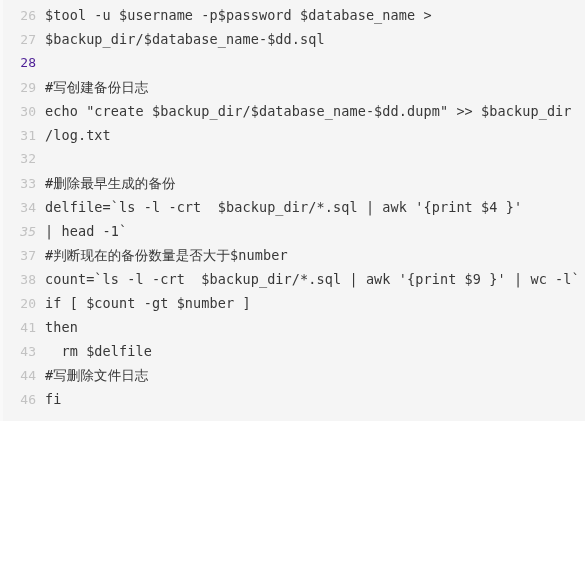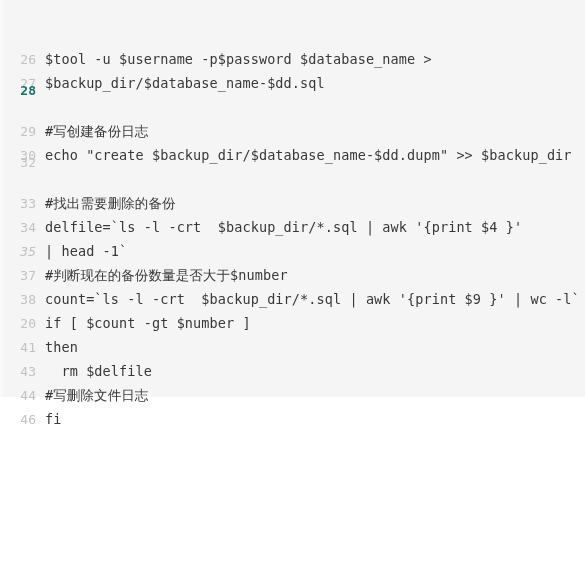--- a/index.html
+++ b/index.html
@@ -45,36 +45,36 @@
   }
 
   .line-code {
     flex: 1 1 auto;
     color: #383838;
     font-size: 13.5px;
     letter-spacing: 0.1px;
     font-family: "DejaVu Sans Mono", "Liberation Mono", monospace;
     white-space: pre;
     overflow: hidden;
-    margin-top: 44px;
   }
 
   .blank .line-code { color: transparent; }
 </style>
 </head>
 <body>
 
 <div id="code-block" style="background: rgb(245, 245, 245);">
     <div class="code-line"><span class="line-no" style="color: rgb(194, 194, 194);">26</span><span class="line-code" style="color: rgb(56, 56, 56);">$tool -u $username -p$password $database_name &gt;</span></div>
     <div class="code-line"><span class="line-no" style="color: rgb(194, 194, 194);">27</span><span class="line-code" style="color: rgb(56, 56, 56);">$backup_dir/$database_name-$dd.sql</span></div>
-    <div class="code-line blank"><span class="line-no" style="color: #0f766e; font-weight: bold;">28</span><span class="line-code" style="color: rgb(56, 56, 56);"></span></div>
+    <div class="code-line blank"><span class="line-no" style="color: #4c1d95;">28</span><span class="line-code" style="color: rgb(56, 56, 56);"></span></div>
     <div class="code-line"><span class="line-no" style="color: rgb(194, 194, 194);">29</span><span class="line-code" style="color: rgb(56, 56, 56);">#写创建备份日志</span></div>
     <div class="code-line"><span class="line-no" style="color: rgb(194, 194, 194);">30</span><span class="line-code" style="color: rgb(56, 56, 56);">echo "create $backup_dir/$database_name-$dd.dupm" &gt;&gt; $backup_dir</span></div>
+    <div class="code-line"><span class="line-no" style="color: rgb(194, 194, 194);">31</span><span class="line-code" style="color: rgb(56, 56, 56);">/log.txt</span></div>
     <div class="code-line blank"><span class="line-no" style="color: rgb(194, 194, 194);">32</span><span class="line-code" style="color: rgb(56, 56, 56);"></span></div>
-    <div class="code-line"><span class="line-no" style="color: rgb(194, 194, 194);">33</span><span class="line-code" style="color: rgb(56, 56, 56);">#找出需要删除的备份</span></div>
+    <div class="code-line"><span class="line-no" style="color: rgb(194, 194, 194);">33</span><span class="line-code" style="color: rgb(56, 56, 56);">#删除最早生成的备份</span></div>
     <div class="code-line"><span class="line-no" style="color: rgb(194, 194, 194);">34</span><span class="line-code" style="color: rgb(56, 56, 56);">delfile=`ls -l -crt  $backup_dir/*.sql | awk '{print $4 }'</span></div>
     <div class="code-line"><span class="line-no" style="color: rgb(194, 194, 194); font-style: italic;">35</span><span class="line-code" style="color: rgb(56, 56, 56);">| head -1`</span></div>
     <div class="code-line"><span class="line-no" style="color: rgb(194, 194, 194);">37</span><span class="line-code" style="color: rgb(56, 56, 56);">#判断现在的备份数量是否大于$number</span></div>
     <div class="code-line"><span class="line-no" style="color: rgb(194, 194, 194);">38</span><span class="line-code" style="color: rgb(56, 56, 56);">count=`ls -l -crt  $backup_dir/*.sql | awk '{print $9 }' | wc -l`</span></div>
     <div class="code-line"><span class="line-no" style="color: rgb(194, 194, 194);">20</span><span class="line-code" style="color: rgb(56, 56, 56);">if [ $count -gt $number ]</span></div>
     <div class="code-line"><span class="line-no" style="color: rgb(194, 194, 194);">41</span><span class="line-code" style="color: rgb(56, 56, 56);">then</span></div>
     <div class="code-line"><span class="line-no" style="color: rgb(194, 194, 194);">43</span><span class="line-code" style="color: rgb(56, 56, 56);">  rm $delfile</span></div>
     <div class="code-line"><span class="line-no" style="color: rgb(194, 194, 194);">44</span><span class="line-code" style="color: rgb(56, 56, 56);">#写删除文件日志</span></div>
     <div class="code-line"><span class="line-no" style="color: rgb(194, 194, 194);">46</span><span class="line-code" style="color: rgb(56, 56, 56);">fi</span></div>
   </div>

